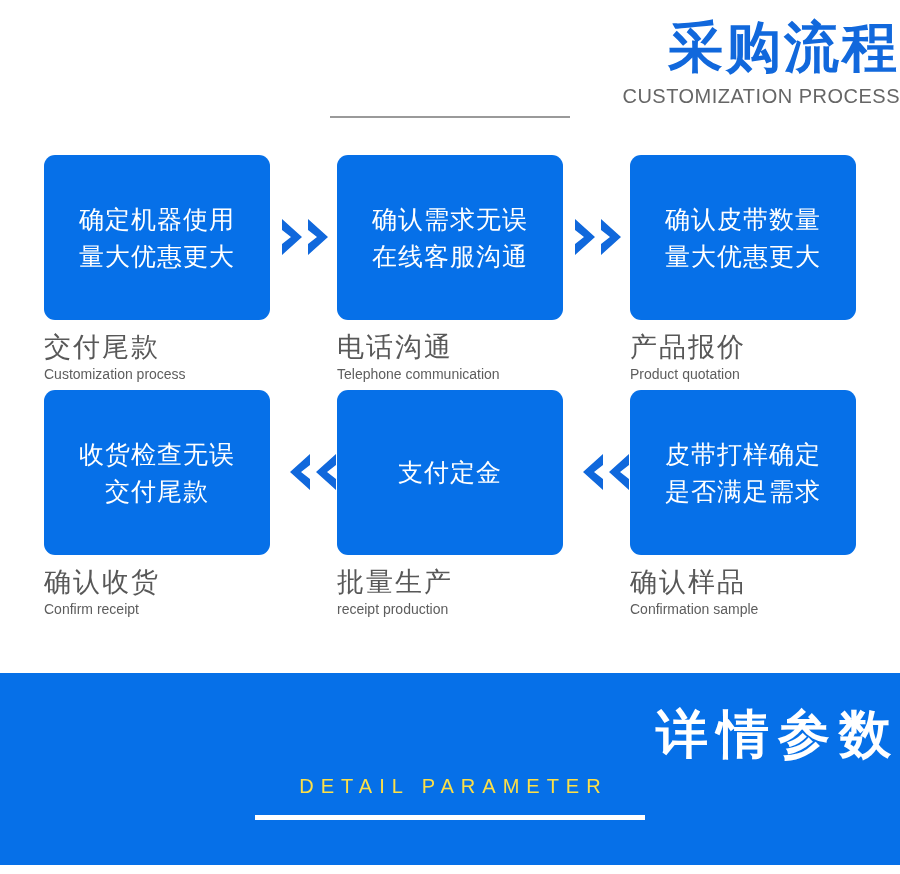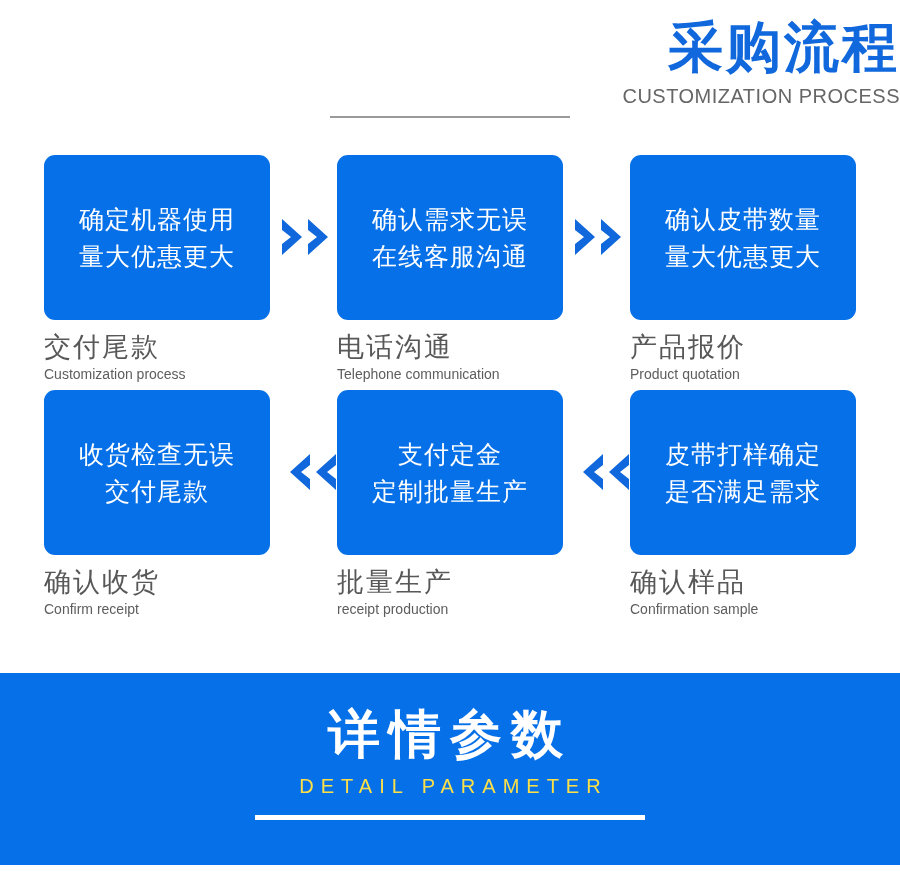--- a/index.html
+++ b/index.html
@@ -142,20 +142,21 @@
     padding-top: 30px;
   }
 
   .banner-title {
     font-size: 52px;
     font-weight: bold;
     color: #ffffff;
     letter-spacing: 9px;
     line-height: 62px;
     font-family: "DejaVu Sans", "Liberation Sans", sans-serif;
+    text-align: right;
   }
 
   .banner-subtitle {
     margin-top: 9px;
     font-size: 20px;
     color: #fde047;
     letter-spacing: 7px;
     line-height: 24px;
     padding-left: 7px;
   }
@@ -232,21 +233,20 @@
           <div class="flow-box-line">收货检查无误</div>
           <div class="flow-box-line">交付尾款</div>
         </div>
         <div class="flow-label">确认收货</div>
         <div class="flow-sublabel">Confirm receipt</div>
       </div>
 
       <div class="flow-cell">
         <div class="flow-box">
           <div class="flow-box-line">支付定金</div>
-          <div class="flow-box-line">定制批量生产</div>
         </div>
         <div class="flow-label">批量生产</div>
         <div class="flow-sublabel">receipt production</div>
       </div>
 
       <div class="flow-cell">
         <div class="flow-box">
           <div class="flow-box-line">皮带打样确定</div>
           <div class="flow-box-line">是否满足需求</div>
         </div>

